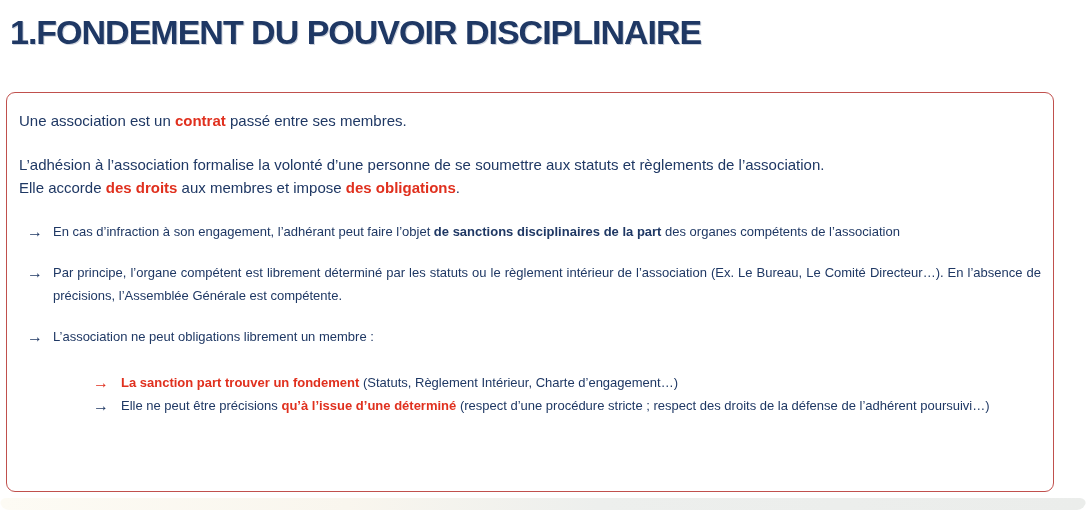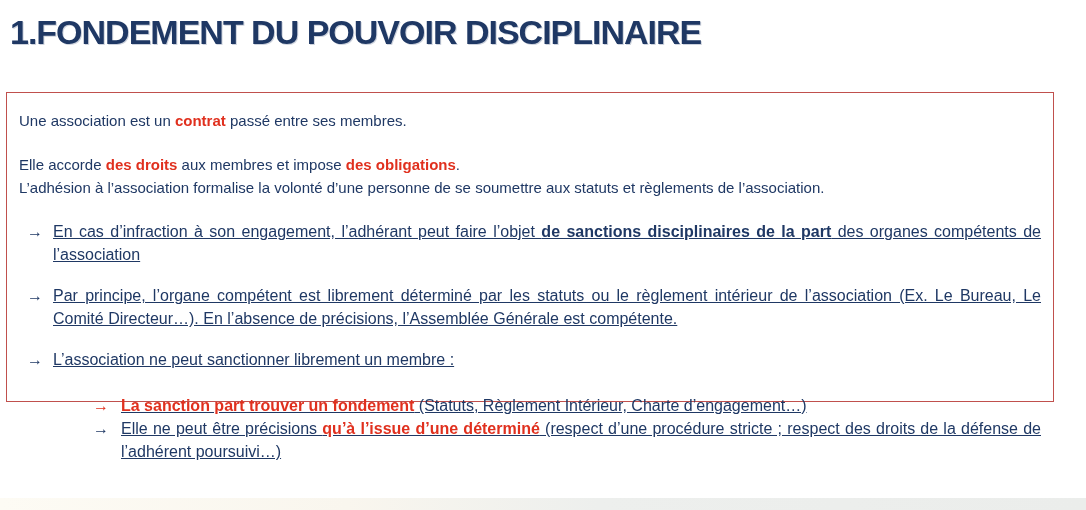--- a/index.html
+++ b/index.html
@@ -1,20 +1,20 @@
 <!DOCTYPE html>
 <html lang="fr" style="--navy: #1f3864; --red: #e0301e; --border: #c0504d;"><head>
 <meta charset="utf-8">
 <style>
   :root{
     --navy:#1f3864;
     --red:#e0301e;
     --border:#c0504d;
   }
-  *{margin:0;padding:0;box-sizing:border-box;}
+  *{margin:0;padding:0;box-sizing:border-box;border-radius:9px;}
   html,body{width:1086px;height:510px;overflow:hidden;}
   body{
     background:#ffffff;
     font-family:"Liberation Sans","DejaVu Sans",sans-serif;
     color:var(--navy);
     position:relative;
   }
   .page{position:absolute;inset:0;background:#fff;}
 
   .title{
@@ -24,21 +24,21 @@
     font-weight:700;
     letter-spacing:-1px;
     color:var(--navy);
     text-shadow:1px 1px 0 rgba(31,56,100,0.22);
     white-space:nowrap;
   }
 
   .box{
     position:absolute;
     left:6px;top:92px;
-    width:1048px;height:310px;
+    width:1048px;height:400px;
     border:1.5px solid var(--border);
     background:#ffffff;
     padding:16px 10px 0 8px;
   }
 
   .intro p{
     font-size:15px;
     line-height:23px;
     margin-left:4px;
   }
@@ -48,24 +48,23 @@
   .bullet{display:flex;align-items:flex-start;}
   .bullet .arrow{
     flex:0 0 auto;
     width:26px;
     margin-left:12px;
     font-size:16px;
     line-height:23px;
   }
   .bullet .btext{
     flex:1 1 auto;
-    font-size:16px;
+    font-size:13px;
     line-height:23px;
     padding-right:2px;
-    text-decoration:underline;
   }
   .btext.justify{text-align:justify;}
 
   .sub-bullets{margin-top:23px;margin-left:78px;display:flex;flex-direction:column;gap:0px;}
   .sub-bullets .bullet .arrow{margin-left:0;width:28px;}
 
   .seg-red{color:var(--red);font-weight:700;}
   .seg-bold{font-weight:700;}
   .arrow.navy{color:var(--navy);}
   .arrow.red{color:var(--red);}
@@ -78,35 +77,35 @@
 </style>
 </head>
 <body>
 
 <div class="page">
   <h1 class="title">1.FONDEMENT DU POUVOIR DISCIPLINAIRE</h1>
 
   <div class="box">
     <div class="intro" id="intro">
         <p class="gap-after"><span>Une association est un </span><span class="seg-red">contrat</span><span> passé entre ses membres.</span></p>
+        <p><span>L’adhésion à l’association formalise la volonté d’une personne de se soumettre aux statuts et règlements de l’association.</span></p>
         <p><span>Elle accorde </span><span class="seg-red">des droits</span><span> aux membres et impose </span><span class="seg-red">des obligations</span><span>.</span></p>
-        <p><span>L’adhésion à l’association formalise la volonté d’une personne de se soumettre aux statuts et règlements de l’association.</span></p>
       </div>
     <div class="bullets" id="bullets">
         <div class="bullet">
           <span class="arrow navy">→</span>
           <div class="btext justify"><span>En cas d’infraction à son engagement, l’adhérant peut faire l’objet </span><span class="seg-bold">de sanctions disciplinaires de la part</span><span> des organes compétents de l’association</span></div>
         </div>
         <div class="bullet">
           <span class="arrow navy">→</span>
           <div class="btext justify"><span>Par principe, l’organe compétent est librement déterminé par les statuts ou le règlement intérieur de l’association (Ex. Le Bureau, Le Comité Directeur…). En l’absence de précisions, l’Assemblée Générale est compétente.</span></div>
         </div>
         <div class="bullet">
           <span class="arrow navy">→</span>
-          <div class="btext"><span>L’association ne peut sanctionner librement un membre :</span></div>
+          <div class="btext"><span>L’association ne peut obligations librement un membre :</span></div>
         </div>
       </div>
     <div class="sub-bullets" id="subBullets">
         <div class="bullet">
           <span class="arrow red">→</span>
           <div class="btext"><span class="seg-red">La sanction part trouver un fondement</span><span> (Statuts, Règlement Intérieur, Charte d’engagement…)</span></div>
         </div>
         <div class="bullet">
           <span class="arrow navy">→</span>
           <div class="btext justify"><span>Elle ne peut être précisions </span><span class="seg-red">qu’à l’issue d’une déterminé</span><span> (respect d’une procédure stricte ; respect des droits de la défense de l’adhérent poursuivi…)</span></div>

